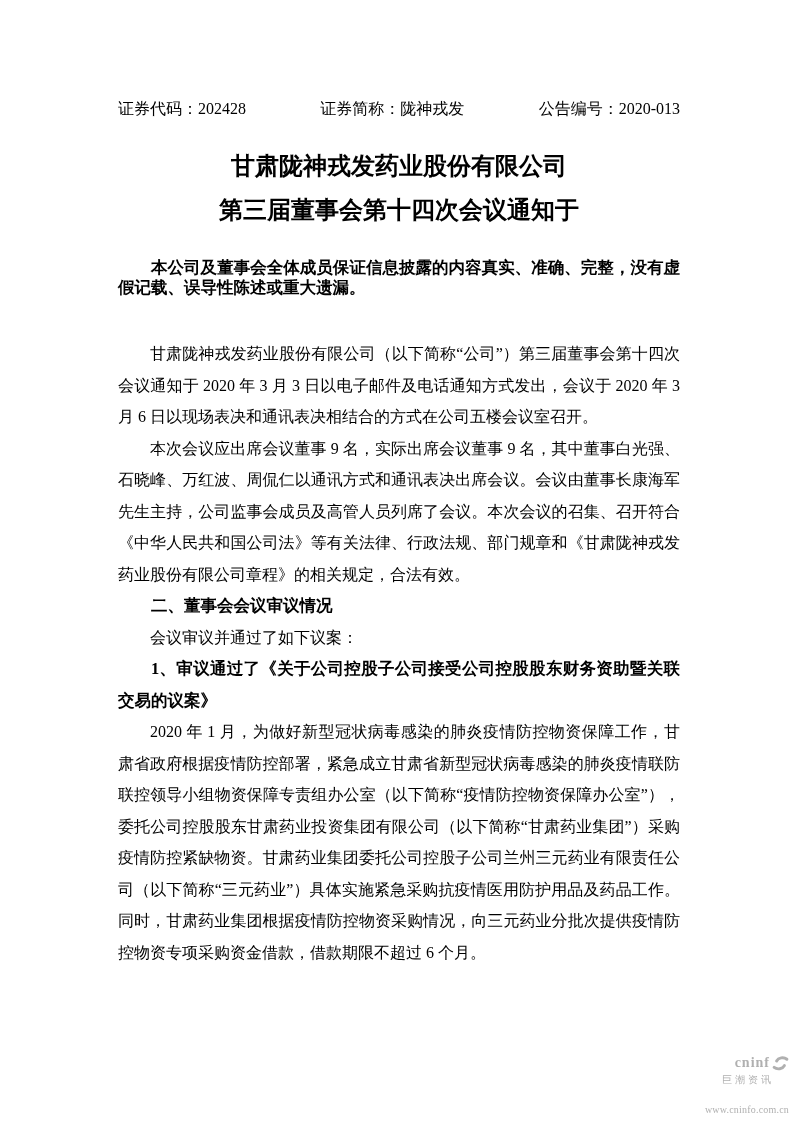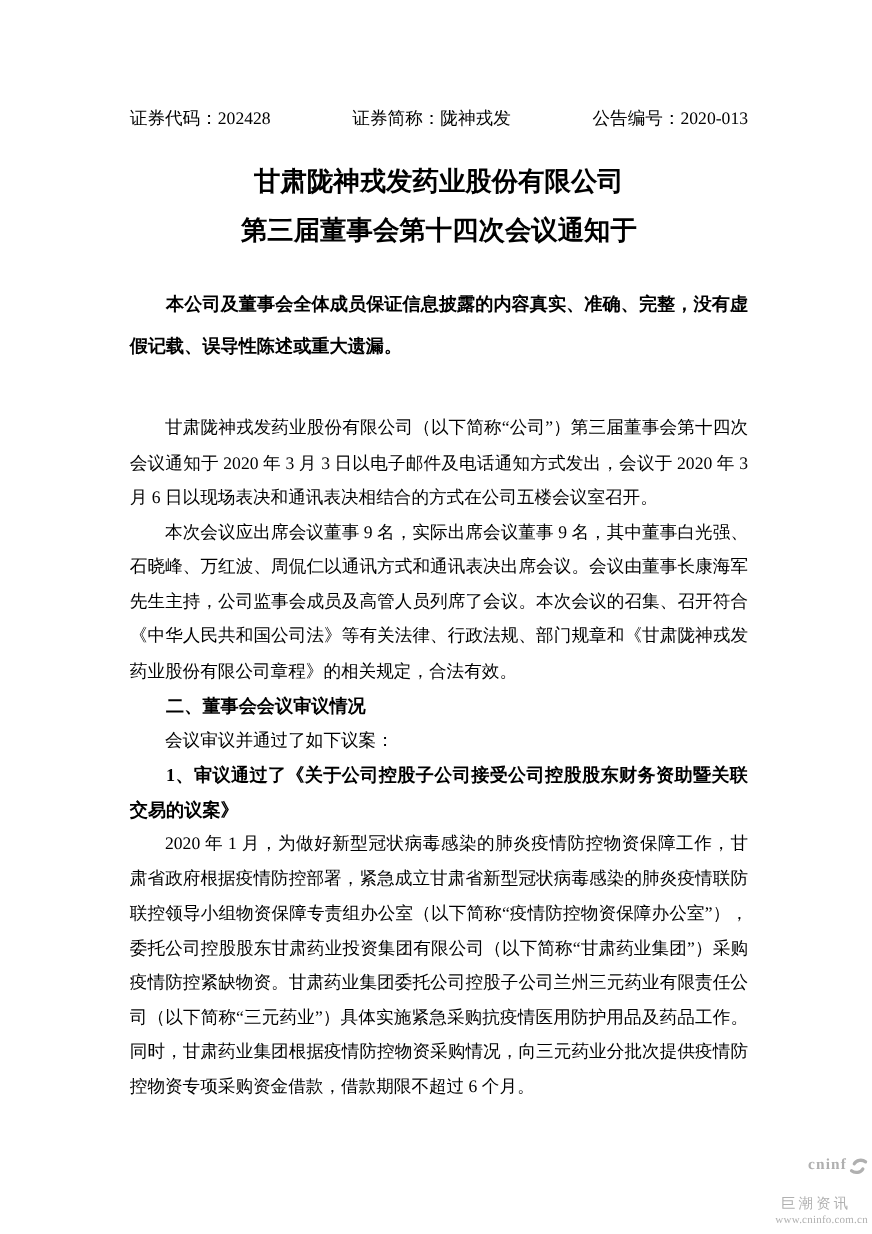--- a/index.html
+++ b/index.html
@@ -30,21 +30,21 @@
     text-align: center;
     font-weight: bold;
     font-size: 24px;
     line-height: 44px;
   }
   .doc-title .title-line { display: block; }
   .disclaimer {
     margin: 26px 0 0 0;
     font-size: 16.5px;
     font-weight: bold;
-    line-height: 38px;
+    line-height: 20px;
     text-align: justify;
     text-justify: inter-ideograph;
     text-indent: 2em;
   }
   .body-text {
     margin-top: 40px;
     font-size: 16px;
     line-height: 31.5px;
     text-align: justify;
     text-justify: inter-ideograph;
@@ -77,28 +77,28 @@
     justify-content: flex-end;
     gap: 2px;
   }
   .wm-logo-text {
     font-weight: bold;
     font-size: 14px;
     letter-spacing: 1px;
   }
   .wm-swirl svg { width: 17px; height: 17px; display: block; }
   .wm-brand {
-    font-size: 13px;
+    font-size: 10px;
     letter-spacing: 3px;
-    margin-top: 18px;
+    margin-top: 2px;
     margin-right: 15px;
   }
   .wm-url {
     font-size: 10px;
-    margin-top: 2px;
+    margin-top: 18px;
     letter-spacing: 0.2px;
   }
 </style>
 </head>
 <body>
 
 <div class="page">
   <div class="inner">
 
     <div class="doc-header">

